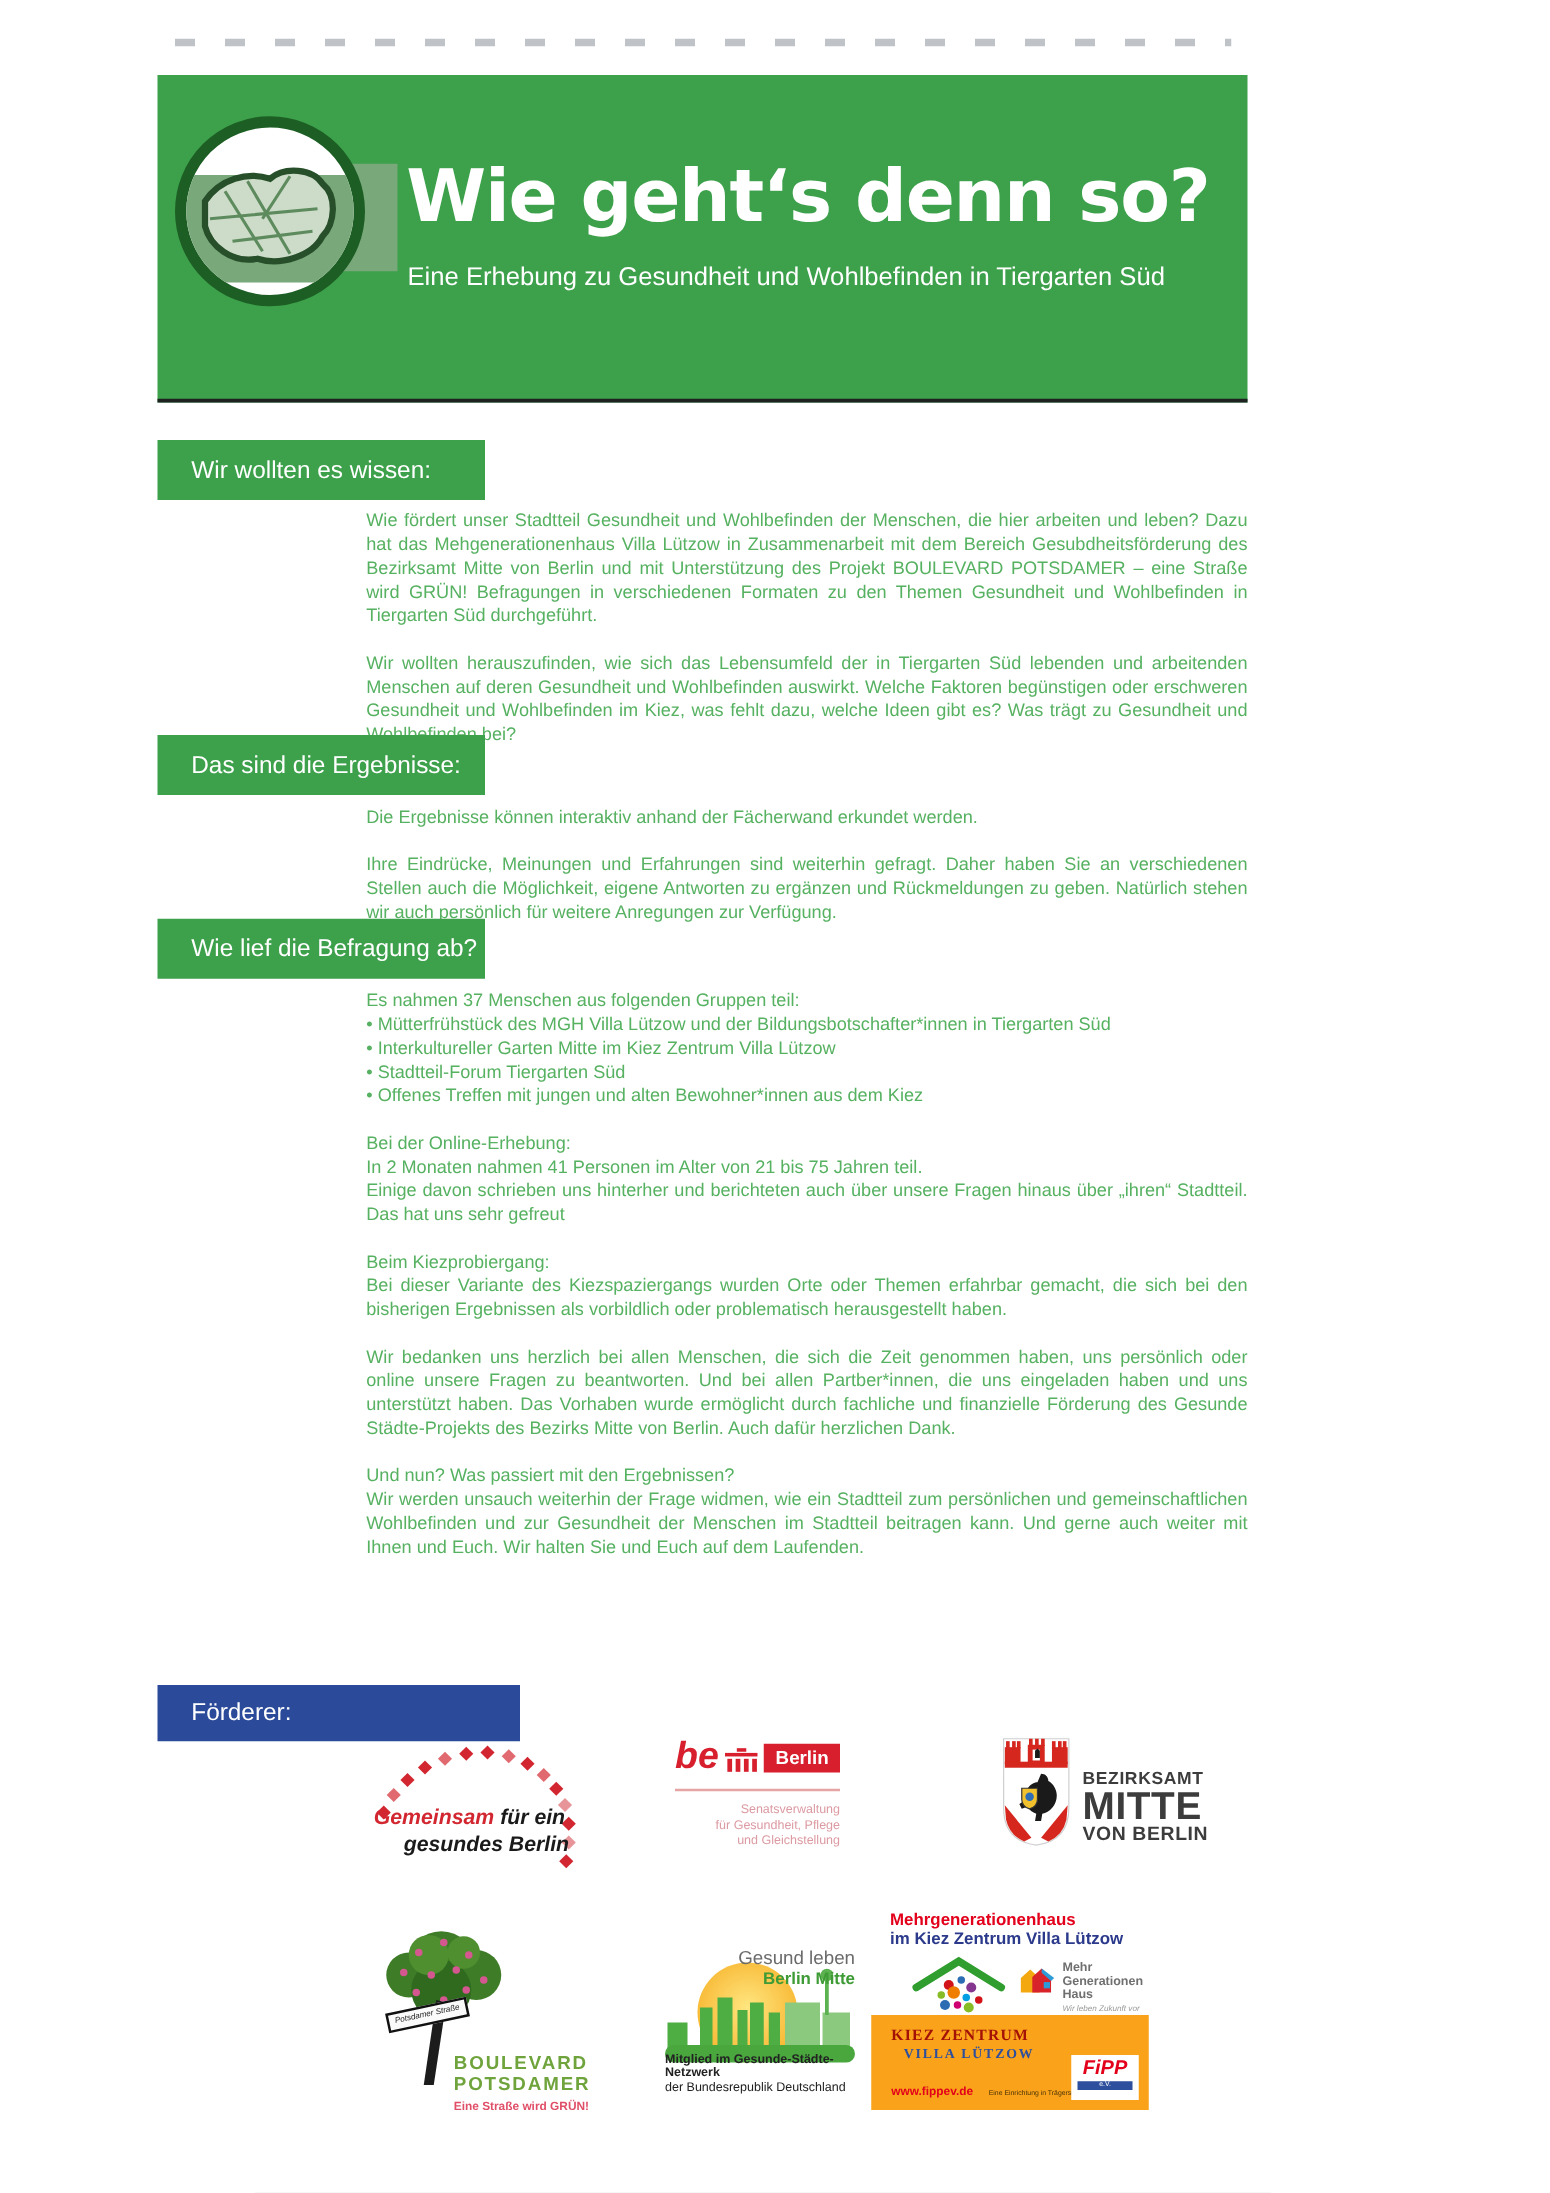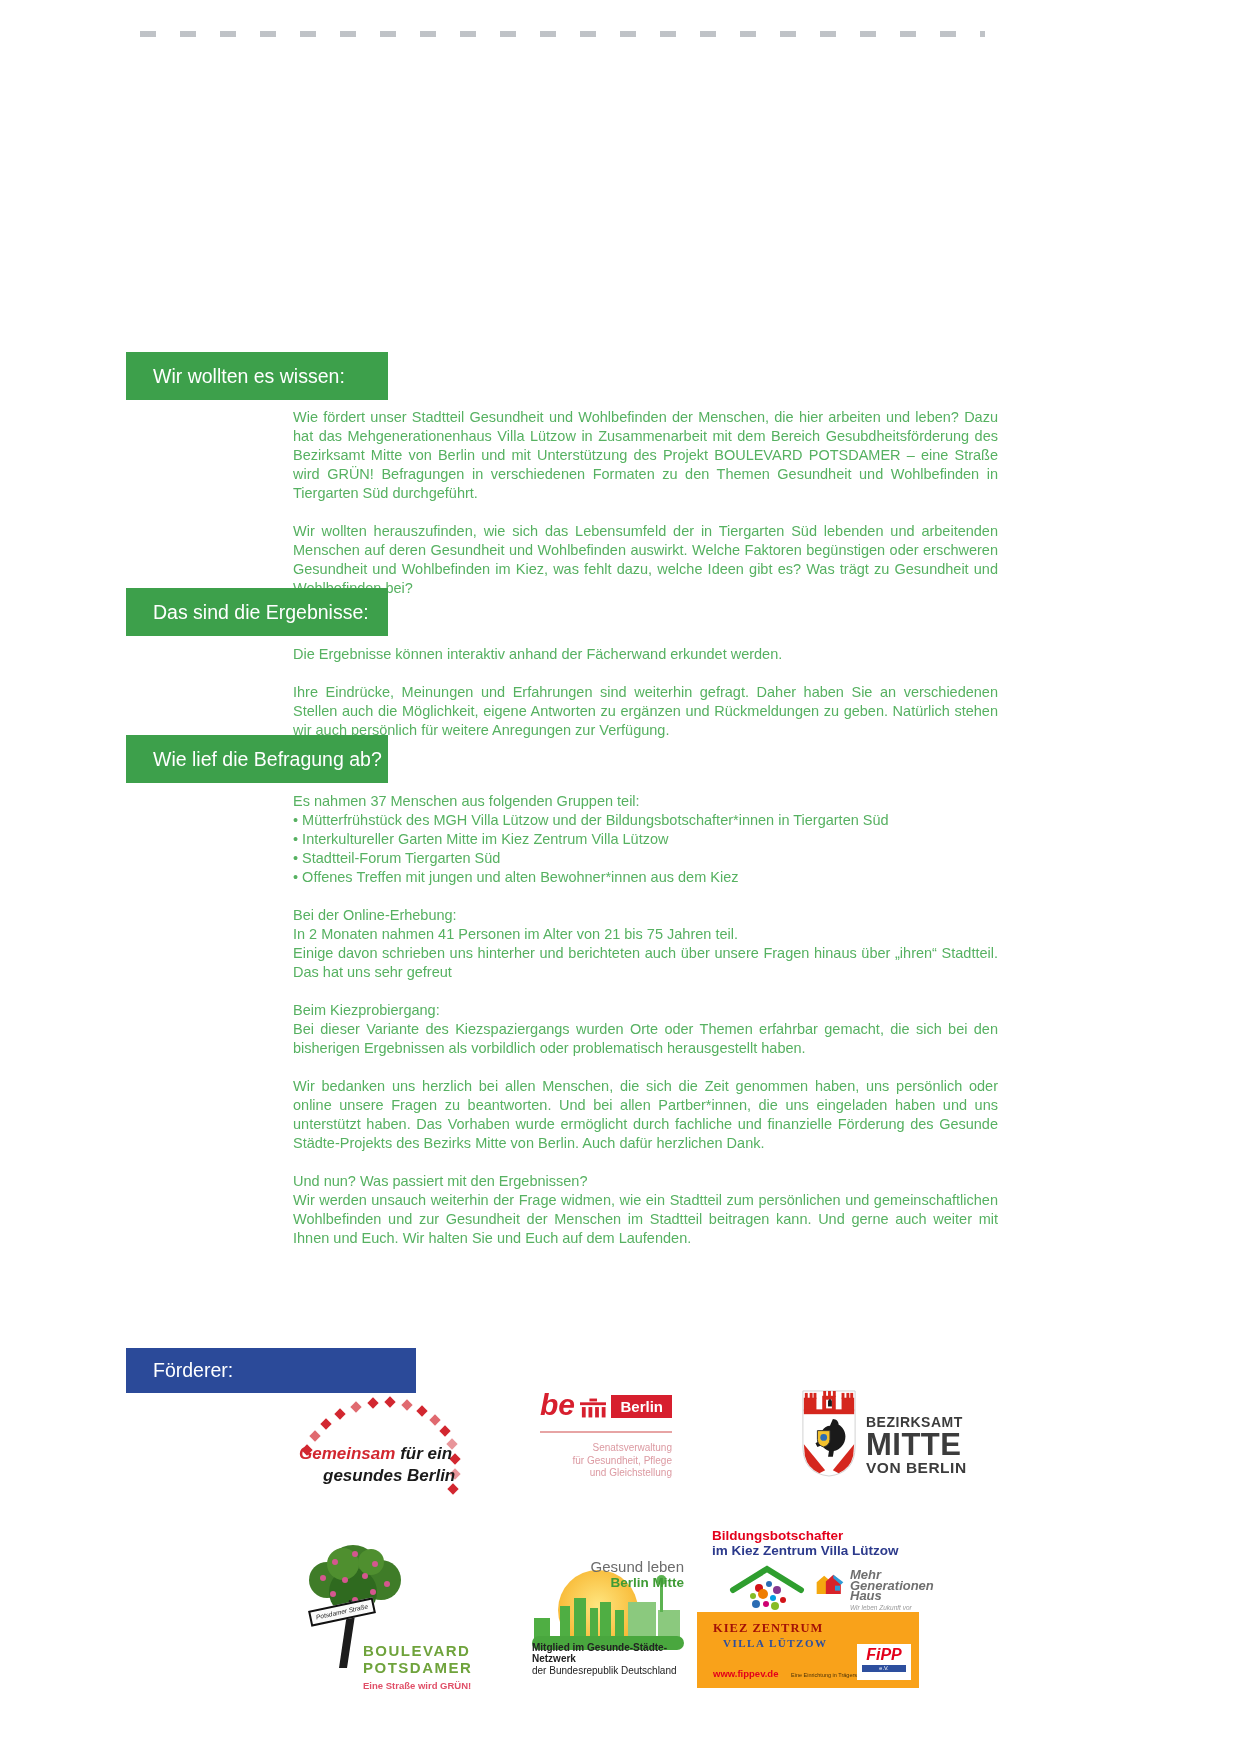--- a/index.html
+++ b/index.html
@@ -69,41 +69,55 @@
   .glb-1 { color:#6b6b6b; font-size:15px; }
   .glb-2 { color:#3e9b35; font-size:13.5px; font-weight:bold; }
   .glb-bottom { position:absolute; left:0; bottom:0; width:100%; font-size:10px; color:#222; line-height:11.5px; }
   .glb-b1 { font-weight:bold; }
 
   
   .mgh-t1 { position:absolute; left:15px; top:4px; color:#e3001b; font-weight:bold; font-size:13.5px; }
   .mgh-t2 { position:absolute; left:15px; top:19px; color:#2c3a8c; font-weight:bold; font-size:13.5px; }
   .mgh-roof { position:absolute; left:32px; top:40px; }
   .mgh-haus { position:absolute; left:118px; top:46px; display:flex; gap:5px; }
-  .mgh-haus-txt { color:#6f6f6f; font-size:13px; line-height:10.5px; font-weight:bold;font-style:italic; }
+  .mgh-haus-txt { color:#6f6f6f; font-size:10px; line-height:10.5px; font-weight:bold; }
   .mgh-haus-tag { color:#9a9a9a; font-size:6.5px; font-style:italic; margin-top:2px; }
   .mgh-banner { position:absolute; left:0px; top:88px; width:222px; height:76px; background:#f9a21a; }
   .kz-1 { position:absolute; left:16px; top:9px; color:#a31107; font-weight:bold; font-size:12.5px;
     letter-spacing:1px; font-family:"Liberation Serif",serif; }
   .kz-2 { position:absolute; left:26px; top:25px; color:#2d4f9e; font-weight:bold; font-size:11px;
     letter-spacing:1.5px; font-family:"Liberation Serif",serif; }
   .kz-url { position:absolute; left:16px; top:56px; color:#e3001b; font-weight:bold; font-size:9.5px; }
   .kz-note { position:absolute; left:94px; top:60px; color:#4a3208; font-size:5.5px; }
   .fipp { position:absolute; right:8px; top:32px; width:54px; height:36px; background:#fff;
     text-align:center; padding-top:2px; }
   .fipp-main { color:#e3001b; font-weight:bold; font-style:italic; font-size:16px; line-height:17px; }
   .fipp-bar { margin:2px auto 0; width:44px; height:7px; background:#2d4f9e; color:#fff; font-size:5.5px; line-height:7px; }
 </style>
 </head>
 <body>
 
 <div class="page">
 
   <div class="cut-marks"></div>
 
+  <div class="header">
+    <div class="badge">
+      <div class="band-ext"></div>
+      <div class="ring">
+        <div class="band"></div>
+      </div>
+      <svg width="140" height="100" viewBox="0 0 140 100">
+        <path d="M18,38 C30,20 52,14 70,20 C82,10 104,12 112,24 C124,34 122,56 112,66 C104,82 78,90 60,84 C40,88 22,74 18,58 Z" fill="#ccdcc8" stroke="#27502a" stroke-width="5"></path>
+        <path d="M34,30 L64,78 M52,22 L86,80 M86,18 L64,52 M22,52 L108,44 M40,70 L104,62" stroke="#5d8b5e" stroke-width="2.5" fill="none"></path>
+      </svg>
+    </div>
+    <div class="title">Wie geht‘s denn so?</div>
+    <div class="subtitle">Eine Erhebung zu Gesundheit und Wohlbefinden in Tiergarten Süd</div>
+  </div>
 
   <div class="sec-head" style="top:352px">
     <span>Wir wollten es wissen:</span>
   </div>
   <div class="sec-body" style="top:408px">
     <p>Wie fördert unser Stadtteil Gesundheit und Wohlbefinden der Menschen, die hier arbeiten und leben? Dazu hat das Mehgenerationenhaus Villa Lützow in Zusammenarbeit mit dem Bereich Gesubdheitsförderung des Bezirksamt Mitte von Berlin und mit Unterstützung des Projekt BOULEVARD POTSDAMER – eine Straße wird GRÜN! Befragungen in verschiedenen Formaten zu den Themen Gesundheit und Wohlbefinden in Tiergarten Süd durchgeführt.</p>
     <p>Wir wollten herauszufinden, wie sich das Lebensumfeld der in Tiergarten Süd lebenden und arbeitenden Menschen auf deren Gesundheit und Wohlbefinden auswirkt. Welche Faktoren begünstigen oder erschweren Gesundheit und Wohlbefinden im Kiez, was fehlt dazu, welche Ideen gibt es? Was trägt zu Gesundheit und Wohlbefinden bei?</p>
   </div>
 
   <div class="sec-head" style="top:588px">
@@ -278,21 +292,21 @@
       <div class="glb-1">Gesund leben</div>
       <div class="glb-2">Berlin Mitte</div>
     </div>
     <div class="glb-bottom">
       <div class="glb-b1">Mitglied im Gesunde-Städte-Netzwerk</div>
       <div>der Bundesrepublik Deutschland</div>
     </div>
   </div>
 
   <div class="logo" style="left:697px; top:1524px; width:222px; height:168px;">
-    <div class="mgh-t1">Bildungsbotschafter</div>
+    <div class="mgh-t1">Mehrgenerationenhaus</div>
     <div class="mgh-t2">im Kiez Zentrum Villa Lützow</div>
 
     <svg class="mgh-roof" width="76" height="48" viewBox="0 0 76 48">
       <polyline points="4,26 38,5 72,26" stroke="#2f9e2f" stroke-width="6" fill="none" stroke-linecap="round"></polyline>
       <circle cx="30" cy="24" r="4" fill="#d21317"></circle>
       <circle cx="40" cy="20" r="3" fill="#2b6cb3"></circle>
       <circle cx="48" cy="26" r="4" fill="#85368f"></circle>
       <circle cx="24" cy="32" r="3" fill="#86bc25"></circle>
       <circle cx="34" cy="30" r="5" fill="#ef7d00"></circle>
       <circle cx="44" cy="34" r="3" fill="#009fe3"></circle>

